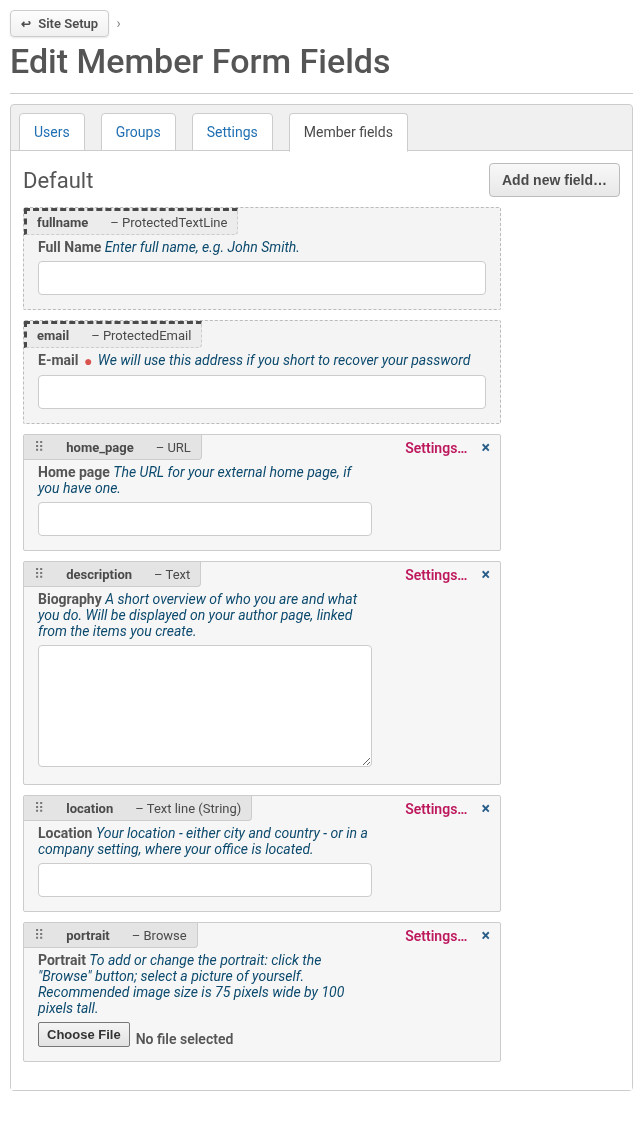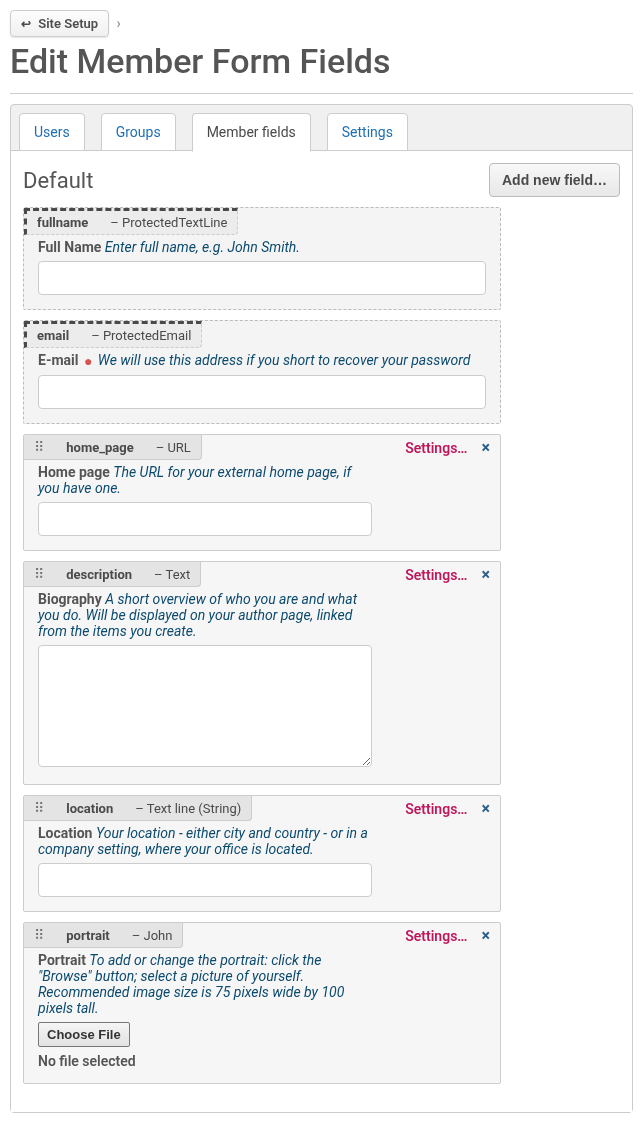--- a/index.html
+++ b/index.html
@@ -191,24 +191,23 @@
     padding: 6px 8px;
     font-size: 14px;
     background: #fff;
   }
   textarea.tl-input {
     height: 122px;
     resize: both;
   }
   .file-row {
     display: flex;
-    align-items: flex-start;
+    align-items: flex-end;
     gap: 6px;
     margin-top: 4px;
-    flex-direction: column;
   }
   .file-btn {
     border: 1px solid #777;
     border-radius: 2px;
     background: linear-gradient(#f5f5f5,#e2e2e2);
     padding: 4px 8px;
     font-size: 13px;
     cursor: pointer;
     font-weight: 600;
     color: #333;
@@ -230,22 +229,22 @@
   <span class="breadcrumb-sep">›</span>
 </div>
 
 <h1 class="page-title">Edit Member Form Fields</h1>
 <hr class="top-rule">
 
 <div class="panel">
   <div class="tabs" id="tabs">
       <div class="tab">Users</div>
       <div class="tab">Groups</div>
+      <div class="tab">Settings</div>
       <div class="tab active">Member fields</div>
-      <div class="tab">Settings</div>
     </div>
   <div class="tab-body">
     <div class="section-head">
       <div class="section-title">Default</div>
       <button class="add-btn">Add new field…</button>
     </div>
     <div id="fields">
         <div class="field-card protected">
           <div class="card-head">
             <span class="card-head-left">
@@ -317,21 +316,21 @@
           <div class="card-body">
             <div class="card-main"><div class="field-label-row"><span class="lbl">Location </span><span class="hint">Your location - either city and country - or in a company setting, where your office is located.</span></div><input class="tl-input" type="text" style=""></div>
             <div class="card-side"></div>
           </div>
         </div>
         <div class="field-card">
           <div class="card-head">
             <span class="card-head-left">
               <span class="drag-handle">⠿</span>
               <span class="fname">portrait</span>
-              <span class="ftype"> – John</span>
+              <span class="ftype"> – Browse</span>
             </span>
             <span class="card-actions">
               <a class="settings-link">Settings…</a>
               <span class="close-x">×</span>
             </span>
           </div>
           <div class="card-body">
             <div class="card-main">
               <div class="field-label-row"><span class="lbl">Portrait </span><span class="hint">To add or change the portrait: click the "Browse" button; select a picture of yourself. Recommended image size is 75 pixels wide by 100 pixels tall.</span></div>
               <div class="file-row">

